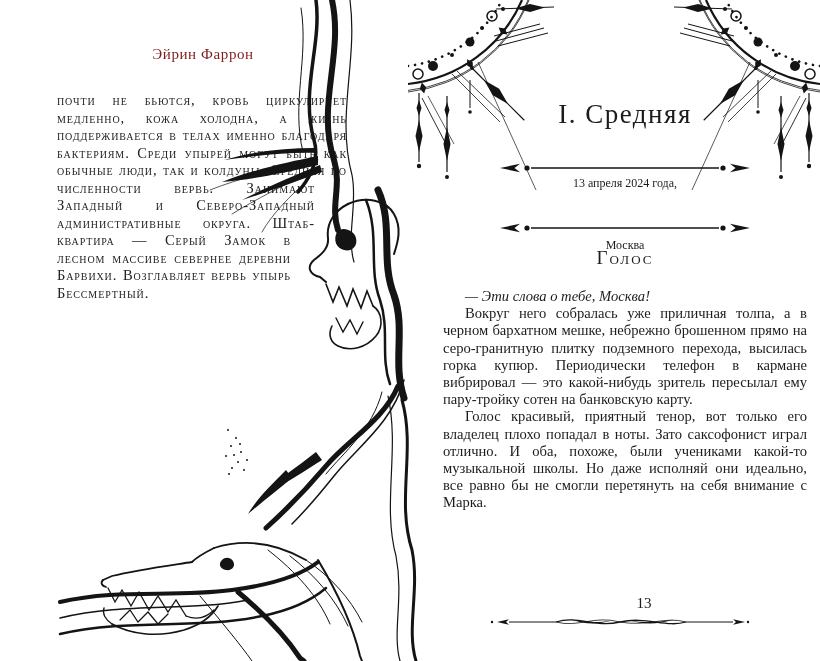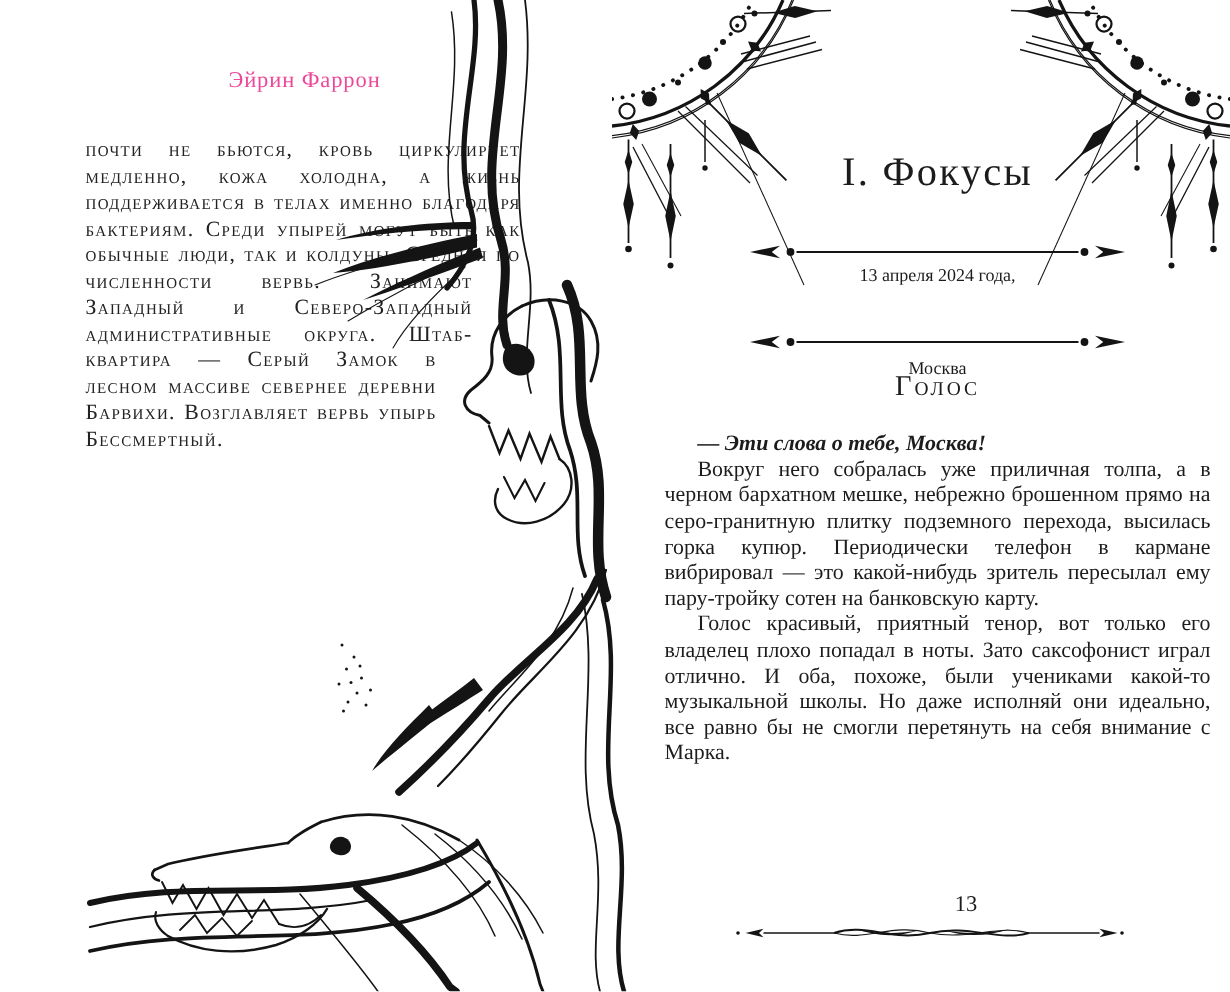--- a/index.html
+++ b/index.html
@@ -2,21 +2,21 @@
 <html><head>
 <meta charset="utf-8">
 <style>
   html,body{margin:0;padding:0;background:#ffffff;}
   body{width:820px;height:661px;position:relative;overflow:hidden;
        font-family:"Liberation Serif", serif;color:#1c1c1c;}
   .abs{position:absolute;}
 
   
   .author{left:57px;top:46px;width:292px;text-align:center;
-          font-size:15px;letter-spacing:.6px;color:#ec4899;}
+          font-size:15px;letter-spacing:.6px;color:#7f1d1d;}
   .lp-text{left:57px;top:92px;width:292px;font-size:14.5px;line-height:17.5px;
            text-align:justify;font-variant:small-caps;letter-spacing:.9px;color:#222;}
   .fl{float:right;}
   .f1{width:2px;height:88px;}
   .f2{width:34px;height:53px;clear:right;}
   .f3{width:58px;height:84px;clear:right;}
   .illu{left:0;top:0;}
 
   
   .orn{top:0;}
@@ -26,21 +26,21 @@
            font-size:27px;letter-spacing:1.5px;}
   .divider{left:500px;width:250px;height:14px;}
   .d1{top:161px;} .d2{top:221px;}
   .dateline{left:443px;width:364px;text-align:center;font-size:12px;}
   .date1{top:176px;} .date2{top:198px;margin-top:40px;}
   .section{left:443px;top:247px;width:364px;text-align:center;
            font-size:19px;font-variant:small-caps;letter-spacing:2px;}
   .rp-body{left:443px;top:288px;width:364px;font-size:14.6px;line-height:17.2px;
            text-align:justify;}
   .rp-body p{margin:0;text-indent:22px;}
-  .rp-body p.it{font-style:italic;font-weight:bold;}
+  .rp-body p.it{font-style:italic;}
   .pagenum{left:464px;top:595px;width:360px;text-align:center;font-size:15px;}
   .footswirl{left:490px;top:612px;width:260px;height:20px;}
   svg{display:block;}
 </style>
 </head>
 <body>
 
 <div class="abs author">Эйрин Фаррон</div>
 
 <div class="abs lp-text">
@@ -207,21 +207,21 @@
     <circle cx="11" cy="166" r="2.2" fill="#141414" stroke="none"></circle>
     <line x1="39" y1="96" x2="39" y2="172" stroke-width="1.2"></line>
     <path d="M39,102 L41.5,110 L39,118 L36.5,110 Z" fill="#141414" stroke="none"></path>
     <path d="M39,127 L42.5,144 L39,161 L35.5,144 Z" fill="#141414" stroke="none"></path>
     <circle cx="39" cy="177" r="2" fill="#141414" stroke="none"></circle>
     <line x1="62" y1="80" x2="62" y2="108" stroke-width="1"></line>
     <circle cx="62" cy="112" r="1.8" fill="#141414" stroke="none"></circle>
   </g>
 </svg>
 
-<div class="abs chapter">I. Фокусы</div>
+<div class="abs chapter">I. Средняя</div>
 
 <svg class="abs divider d1" viewBox="0 0 250 14">
   <g fill="#141414" stroke="#141414">
     <path d="M0,7 L20,2.8 L14.5,7 L20,11.2 Z" stroke="none"></path>
     <circle cx="27" cy="7" r="2.6" stroke="none"></circle>
     <line x1="31" y1="7" x2="219" y2="7" stroke-width="1.3"></line>
     <circle cx="223" cy="7" r="2.6" stroke="none"></circle>
     <path d="M250,7 L230,2.8 L235.5,7 L230,11.2 Z" stroke="none"></path>
   </g>
 </svg>

